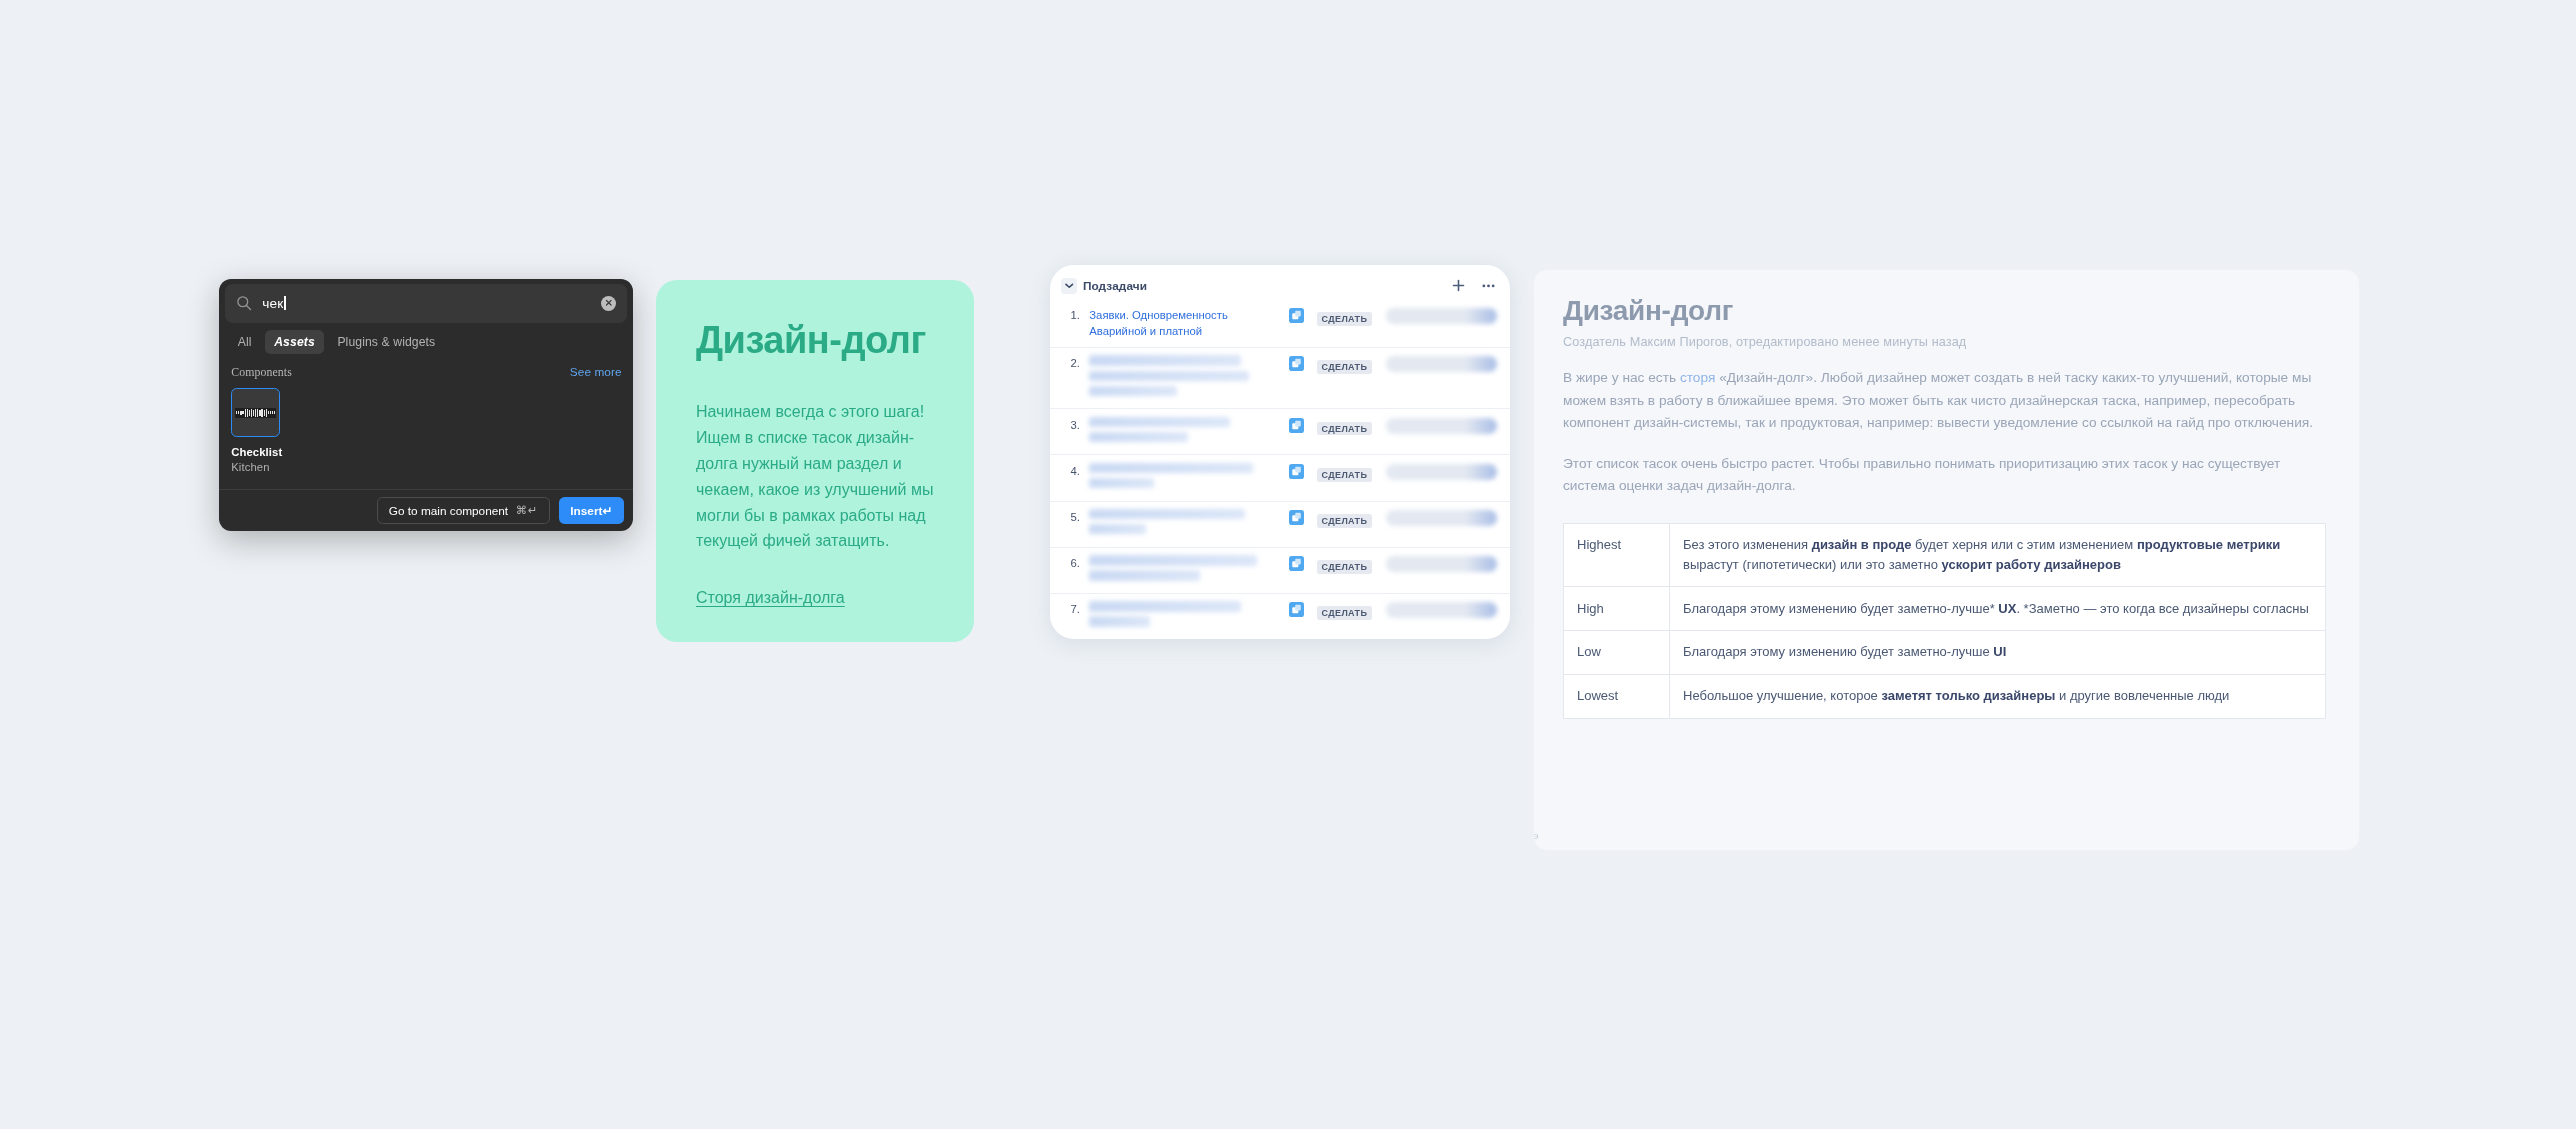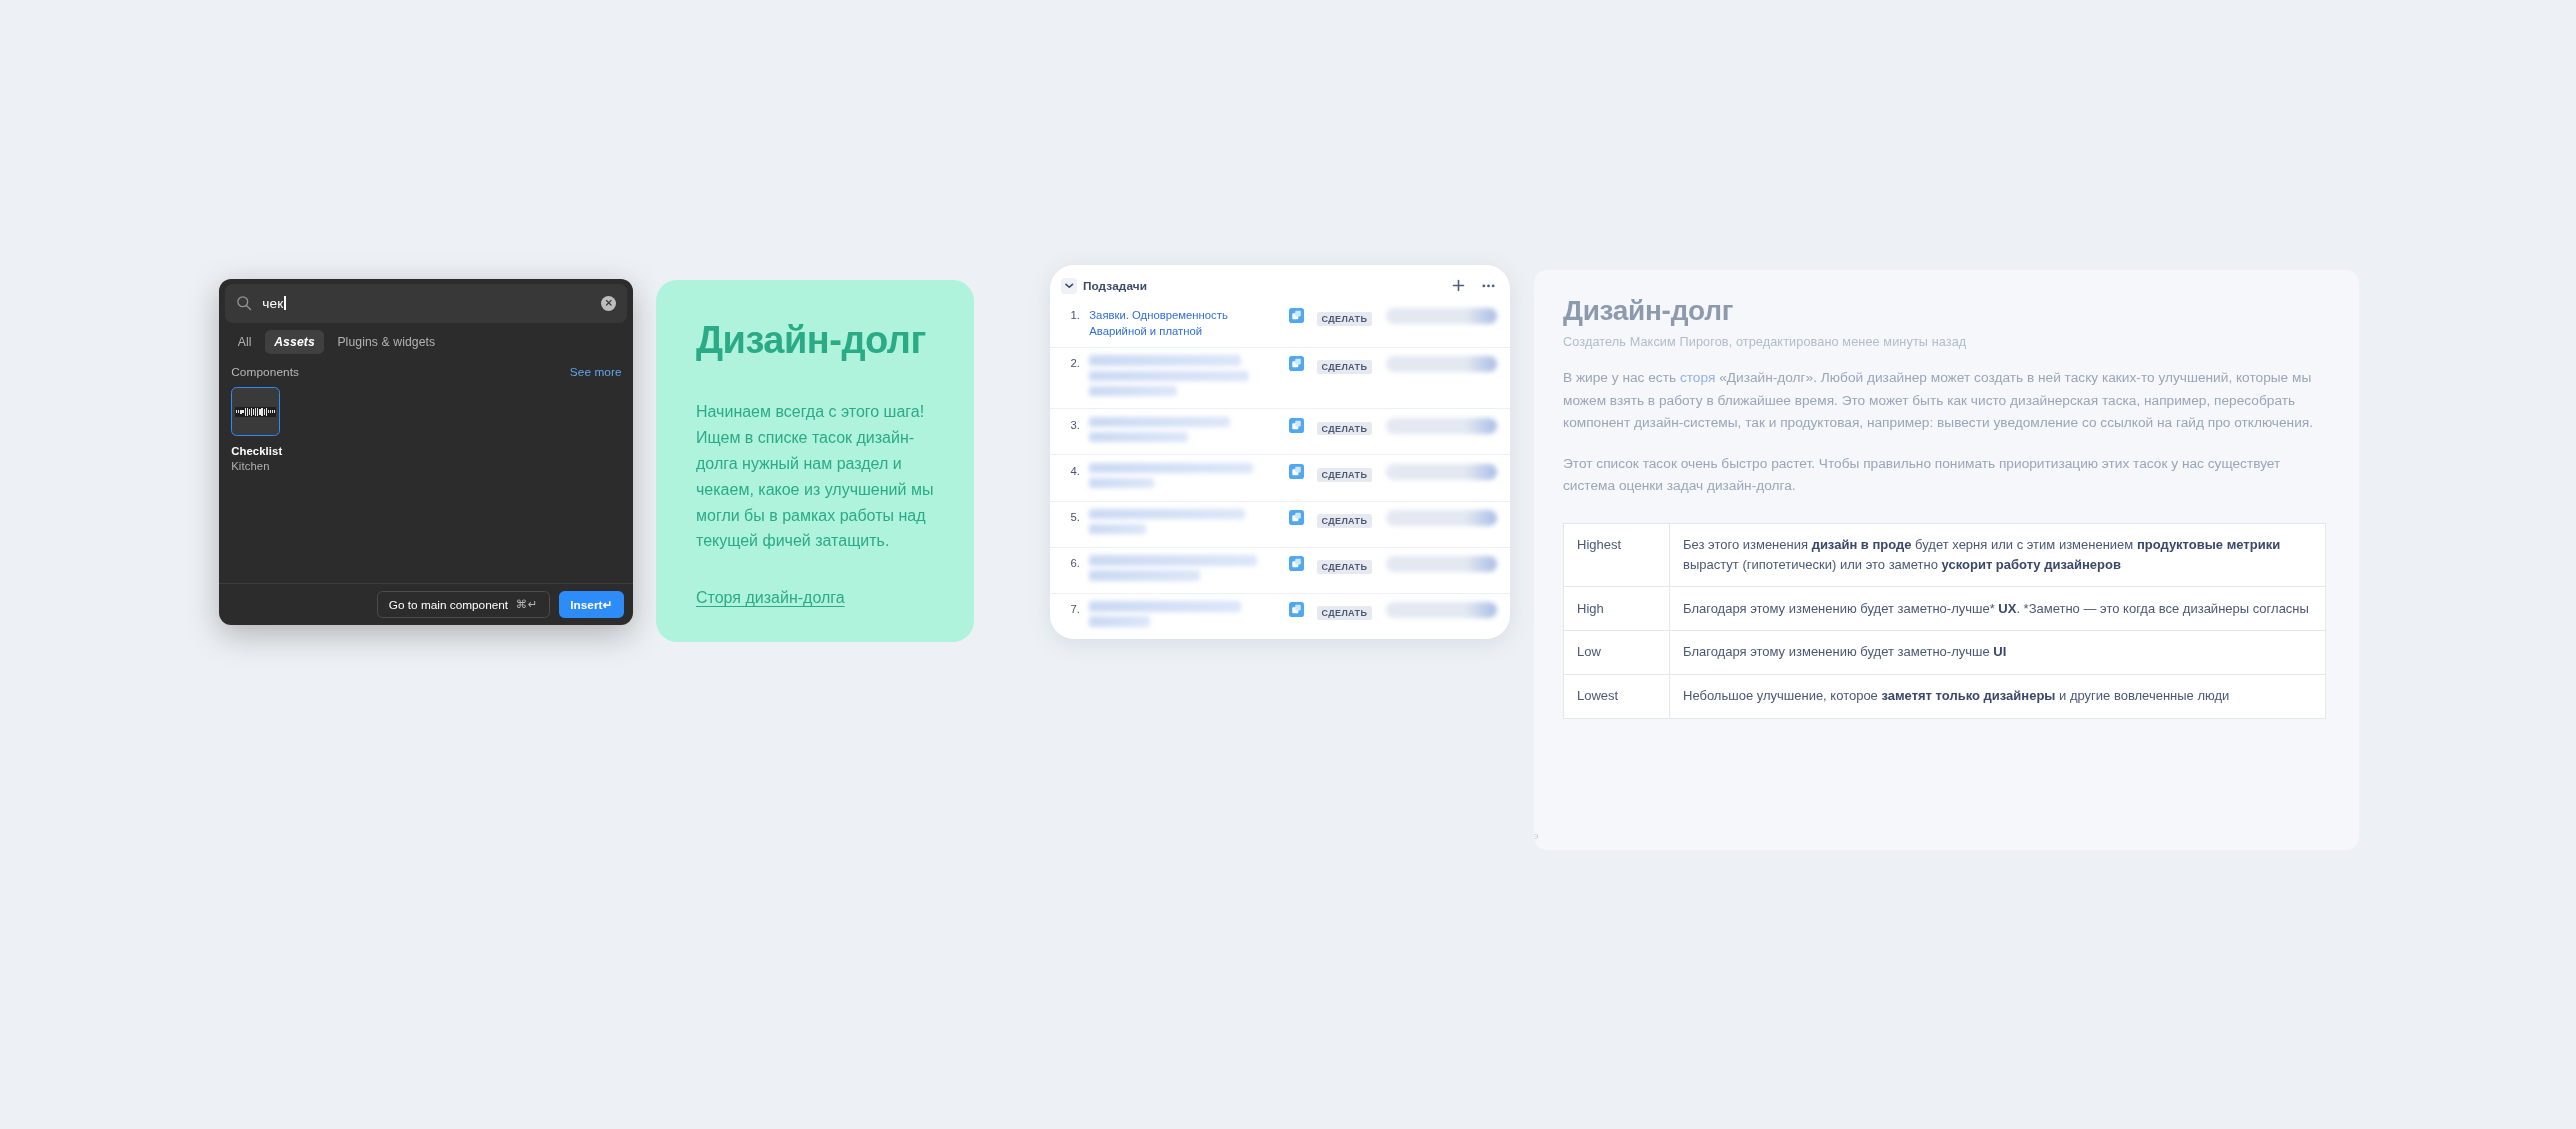--- a/index.html
+++ b/index.html
@@ -22,21 +22,21 @@
     width: 2576px;
     height: 1130px;
   }
 
   
   .figma-panel {
     position: absolute;
     left: 219px;
     top: 279px;
     width: 414px;
-    height: 346px;
+    height: 252px;
     background: #2c2c2c;
     border-radius: 12.2px;
     box-shadow: 0 9.4px 32px rgba(0,0,0,0.26);
     display: flex;
     flex-direction: column;
     overflow: hidden;
   }
   .fp-searchbar {
     height: 39px;
     margin: 4.7px 5.6px 0 5.6px;
@@ -108,20 +108,21 @@
     display: flex;
     align-items: center;
     justify-content: space-between;
     padding: 11.3px 11.3px 0 12.2px;
     flex: none;
   }
   .fp-section-title {
     font-size: 11.8px;
     color: #b8b8b8;
     letter-spacing: 0.1px;
+    font-family: Liberation Serif, serif;
   }
   .fp-seemore {
     font-size: 11.8px;
     color: #61a6f0;
     cursor: pointer;
     letter-spacing: 0.1px;
   }
 
   .fp-results {
     flex: 1;

